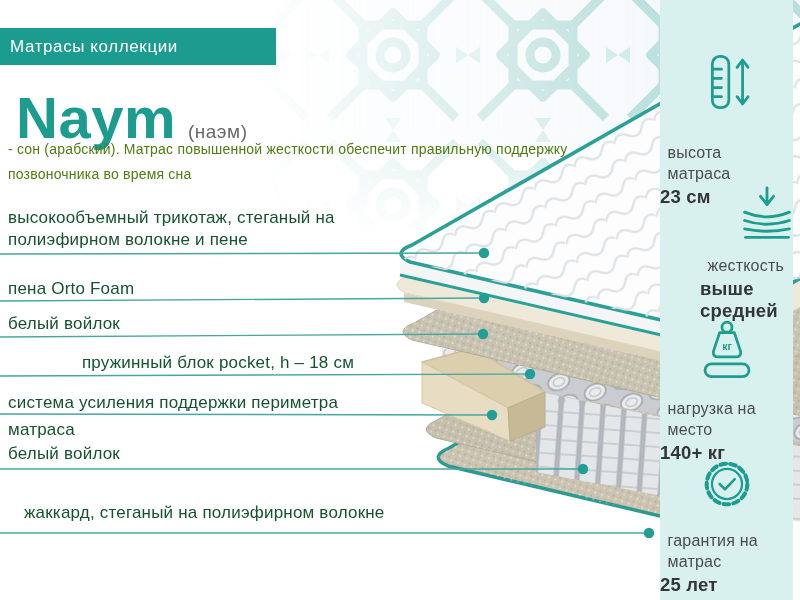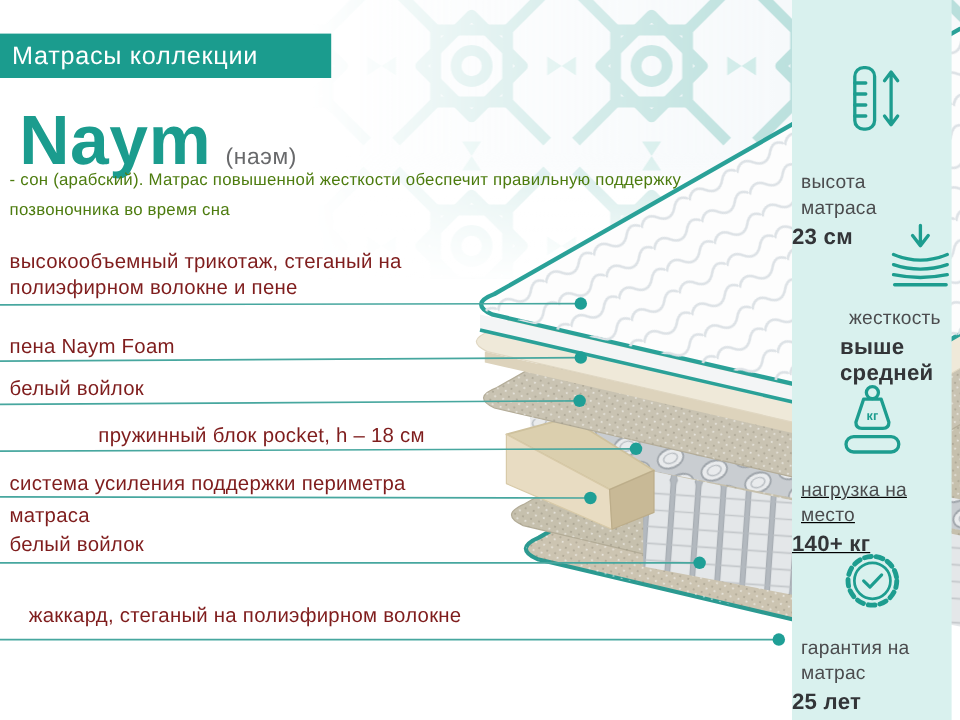--- a/index.html
+++ b/index.html
@@ -3,52 +3,52 @@
 <meta charset="utf-8">
 <style>
   html,body{margin:0;padding:0;background:#ffffff;}
   .stage{
     position:relative;width:800px;height:600px;overflow:hidden;background:#ffffff;
     font-family:"Liberation Sans","DejaVu Sans",sans-serif;
   }
   #scene{position:absolute;left:0;top:0;z-index:1;}
   .header-bar{
     position:absolute;left:0;top:28px;width:266px;height:37px;z-index:3;
-    background:#1b9c8e;color:#ffffff;font-size:21px;letter-spacing:.6px;
+    background:#1b9c8e;color:#ffffff;font-size:17px;letter-spacing:.6px;
     line-height:37px;padding-left:10px;
   }
   .product-name{position:absolute;left:16px;top:84px;z-index:3;white-space:nowrap;}
   .product-name .nm{font-size:58px;font-weight:800;color:#1b9c8e;letter-spacing:.5px;}
   .product-name .trans{font-size:19px;color:#68696b;margin-left:12px;letter-spacing:.5px;}
   .desc{
     position:absolute;left:8px;top:137px;width:600px;z-index:3;
     color:#4d7c0f;font-size:14px;line-height:24.5px;letter-spacing:.2px;
   }
   .layer-label{
-    position:absolute;left:8px;z-index:3;color:#7f1d1d;font-size:17px;
+    position:absolute;left:8px;z-index:3;color:#14532d;font-size:17px;
     line-height:21.5px;letter-spacing:.2px;
   }
   .l1{top:207px;width:360px;}
   .l2{top:278px;width:420px;}
   .l3{top:313px;width:420px;}
   .l4{top:352px;width:420px;text-align:center;}
   .l5{top:390px;width:400px;line-height:26.5px;}
   .l6{top:443px;width:420px;}
   .l7{top:502px;width:460px;margin-left:16px;}
   .sidebar{
     position:absolute;left:660px;top:0;width:133px;height:600px;z-index:4;
     background:#d9f1ee;
   }
   .spec{position:absolute;left:0;width:100%;text-align:left;}
   .spec svg{display:block;margin:0 auto;}
   .spec-label{color:#4b4c4e;font-size:16px;line-height:21px;letter-spacing:.2px;margin:0 auto;width:118px;}
   .spec-value{color:#333538;font-size:18.5px;font-weight:bold;line-height:22px;margin-top:2px;letter-spacing:.2px;}
   .s1{top:46px;}  .s1 .spec-label{margin-top:24px;}
   .s2{top:186px;padding-left:40px;} .s2 .spec-label{margin-top:13px;}
-  .s3{top:318px;text-decoration:underline;} .s3 .spec-label{margin-top:14px;}
+  .s3{top:318px;} .s3 .spec-label{margin-top:14px;}
   .s4{top:458px;} .s4 .spec-label{margin-top:20px;}
 </style>
 </head>
 <body>
 
 <div class="stage">
 
   <svg id="scene" width="800" height="600" viewBox="0 0 800 600">
     <defs>
       <linearGradient id="fadeLR" x1="0" y1="0" x2="1" y2="0">
@@ -161,21 +161,21 @@
     <span>Матрасы коллекции</span>
   </div>
 
   <div class="product-name">
     <span class="nm">Naym</span><span class="trans">(наэм)</span>
   </div>
 
   <div class="desc">- сон (арабский). Матрас повышенной жесткости обеспечит правильную поддержку позвоночника во время сна</div>
 
   <div class="layer-label l1">высокообъемный трикотаж, стеганый на полиэфирном волокне и пене</div>
-  <div class="layer-label l2">пена Naym Foam</div>
+  <div class="layer-label l2">пена Orto Foam</div>
   <div class="layer-label l3">белый войлок</div>
   <div class="layer-label l4">пружинный блок pocket, h – 18 см</div>
   <div class="layer-label l5">система усиления поддержки периметра матраса</div>
   <div class="layer-label l6">белый войлок</div>
   <div class="layer-label l7">жаккард, стеганый на полиэфирном волокне</div>
 
   <aside class="sidebar">
 
     <div class="spec s1">
       <svg width="66" height="72" viewBox="0 0 72 72" fill="none" stroke="#1d9d8f" stroke-width="3" stroke-linecap="round" stroke-linejoin="round">

